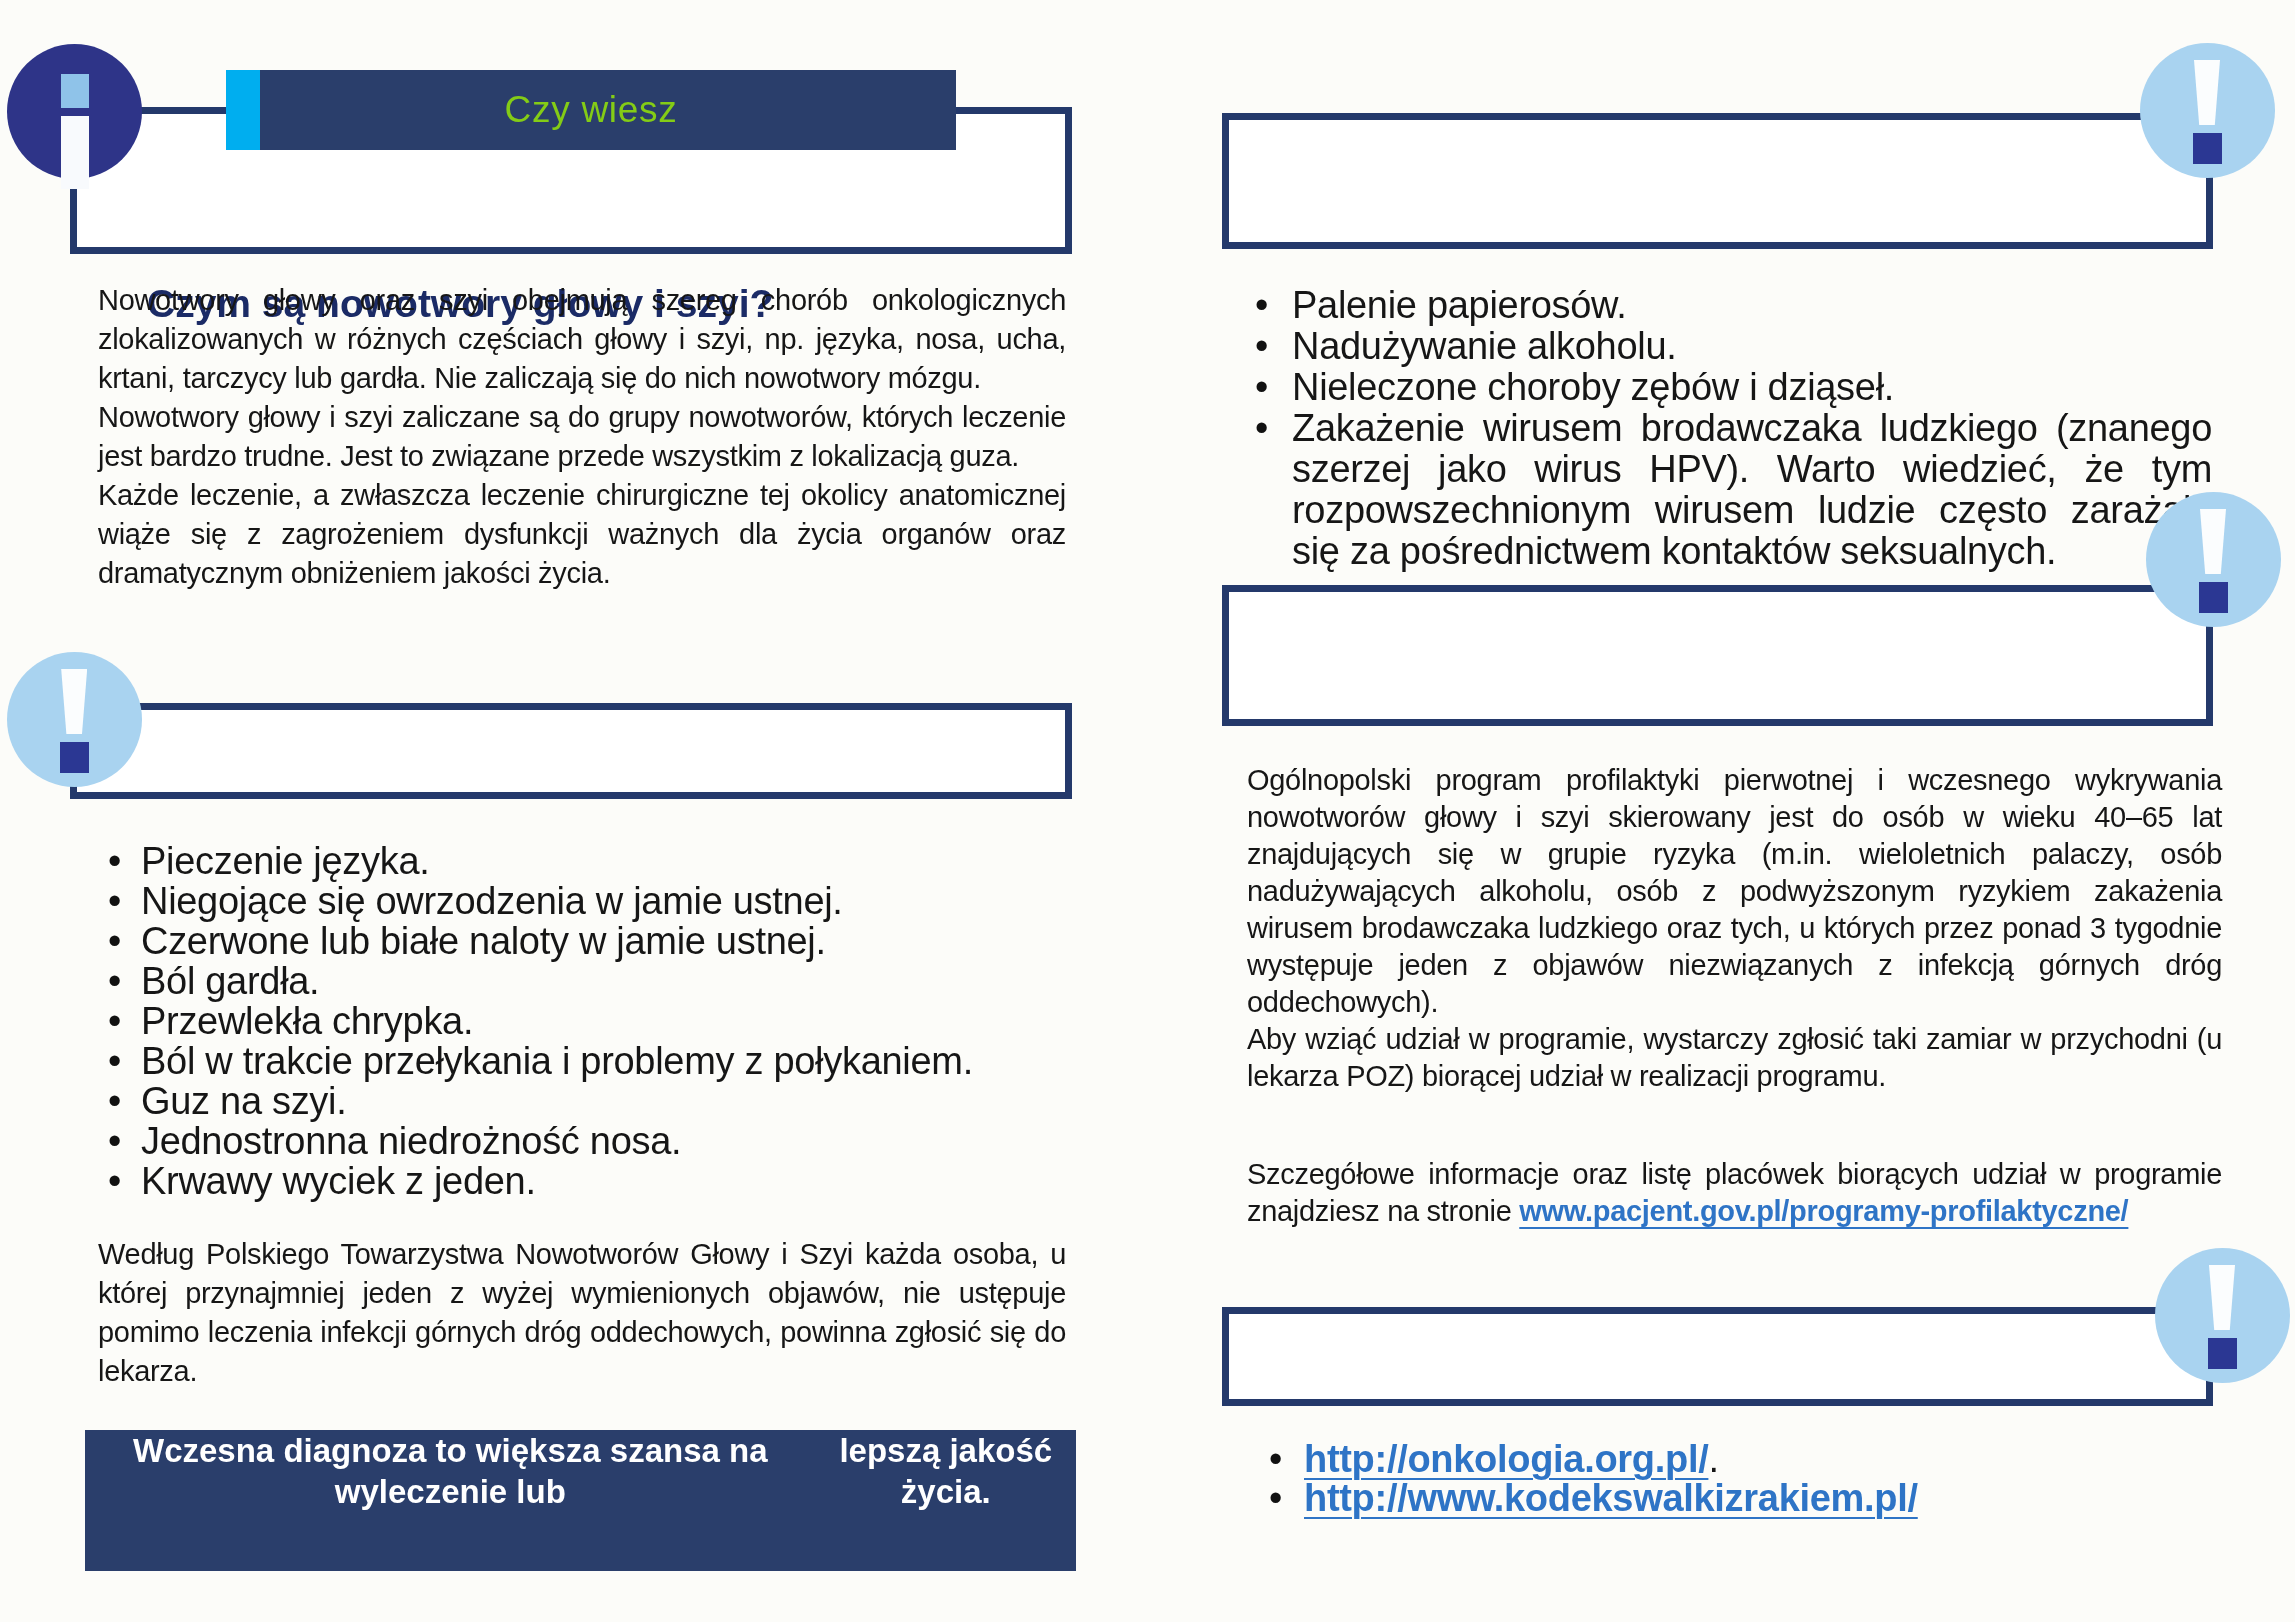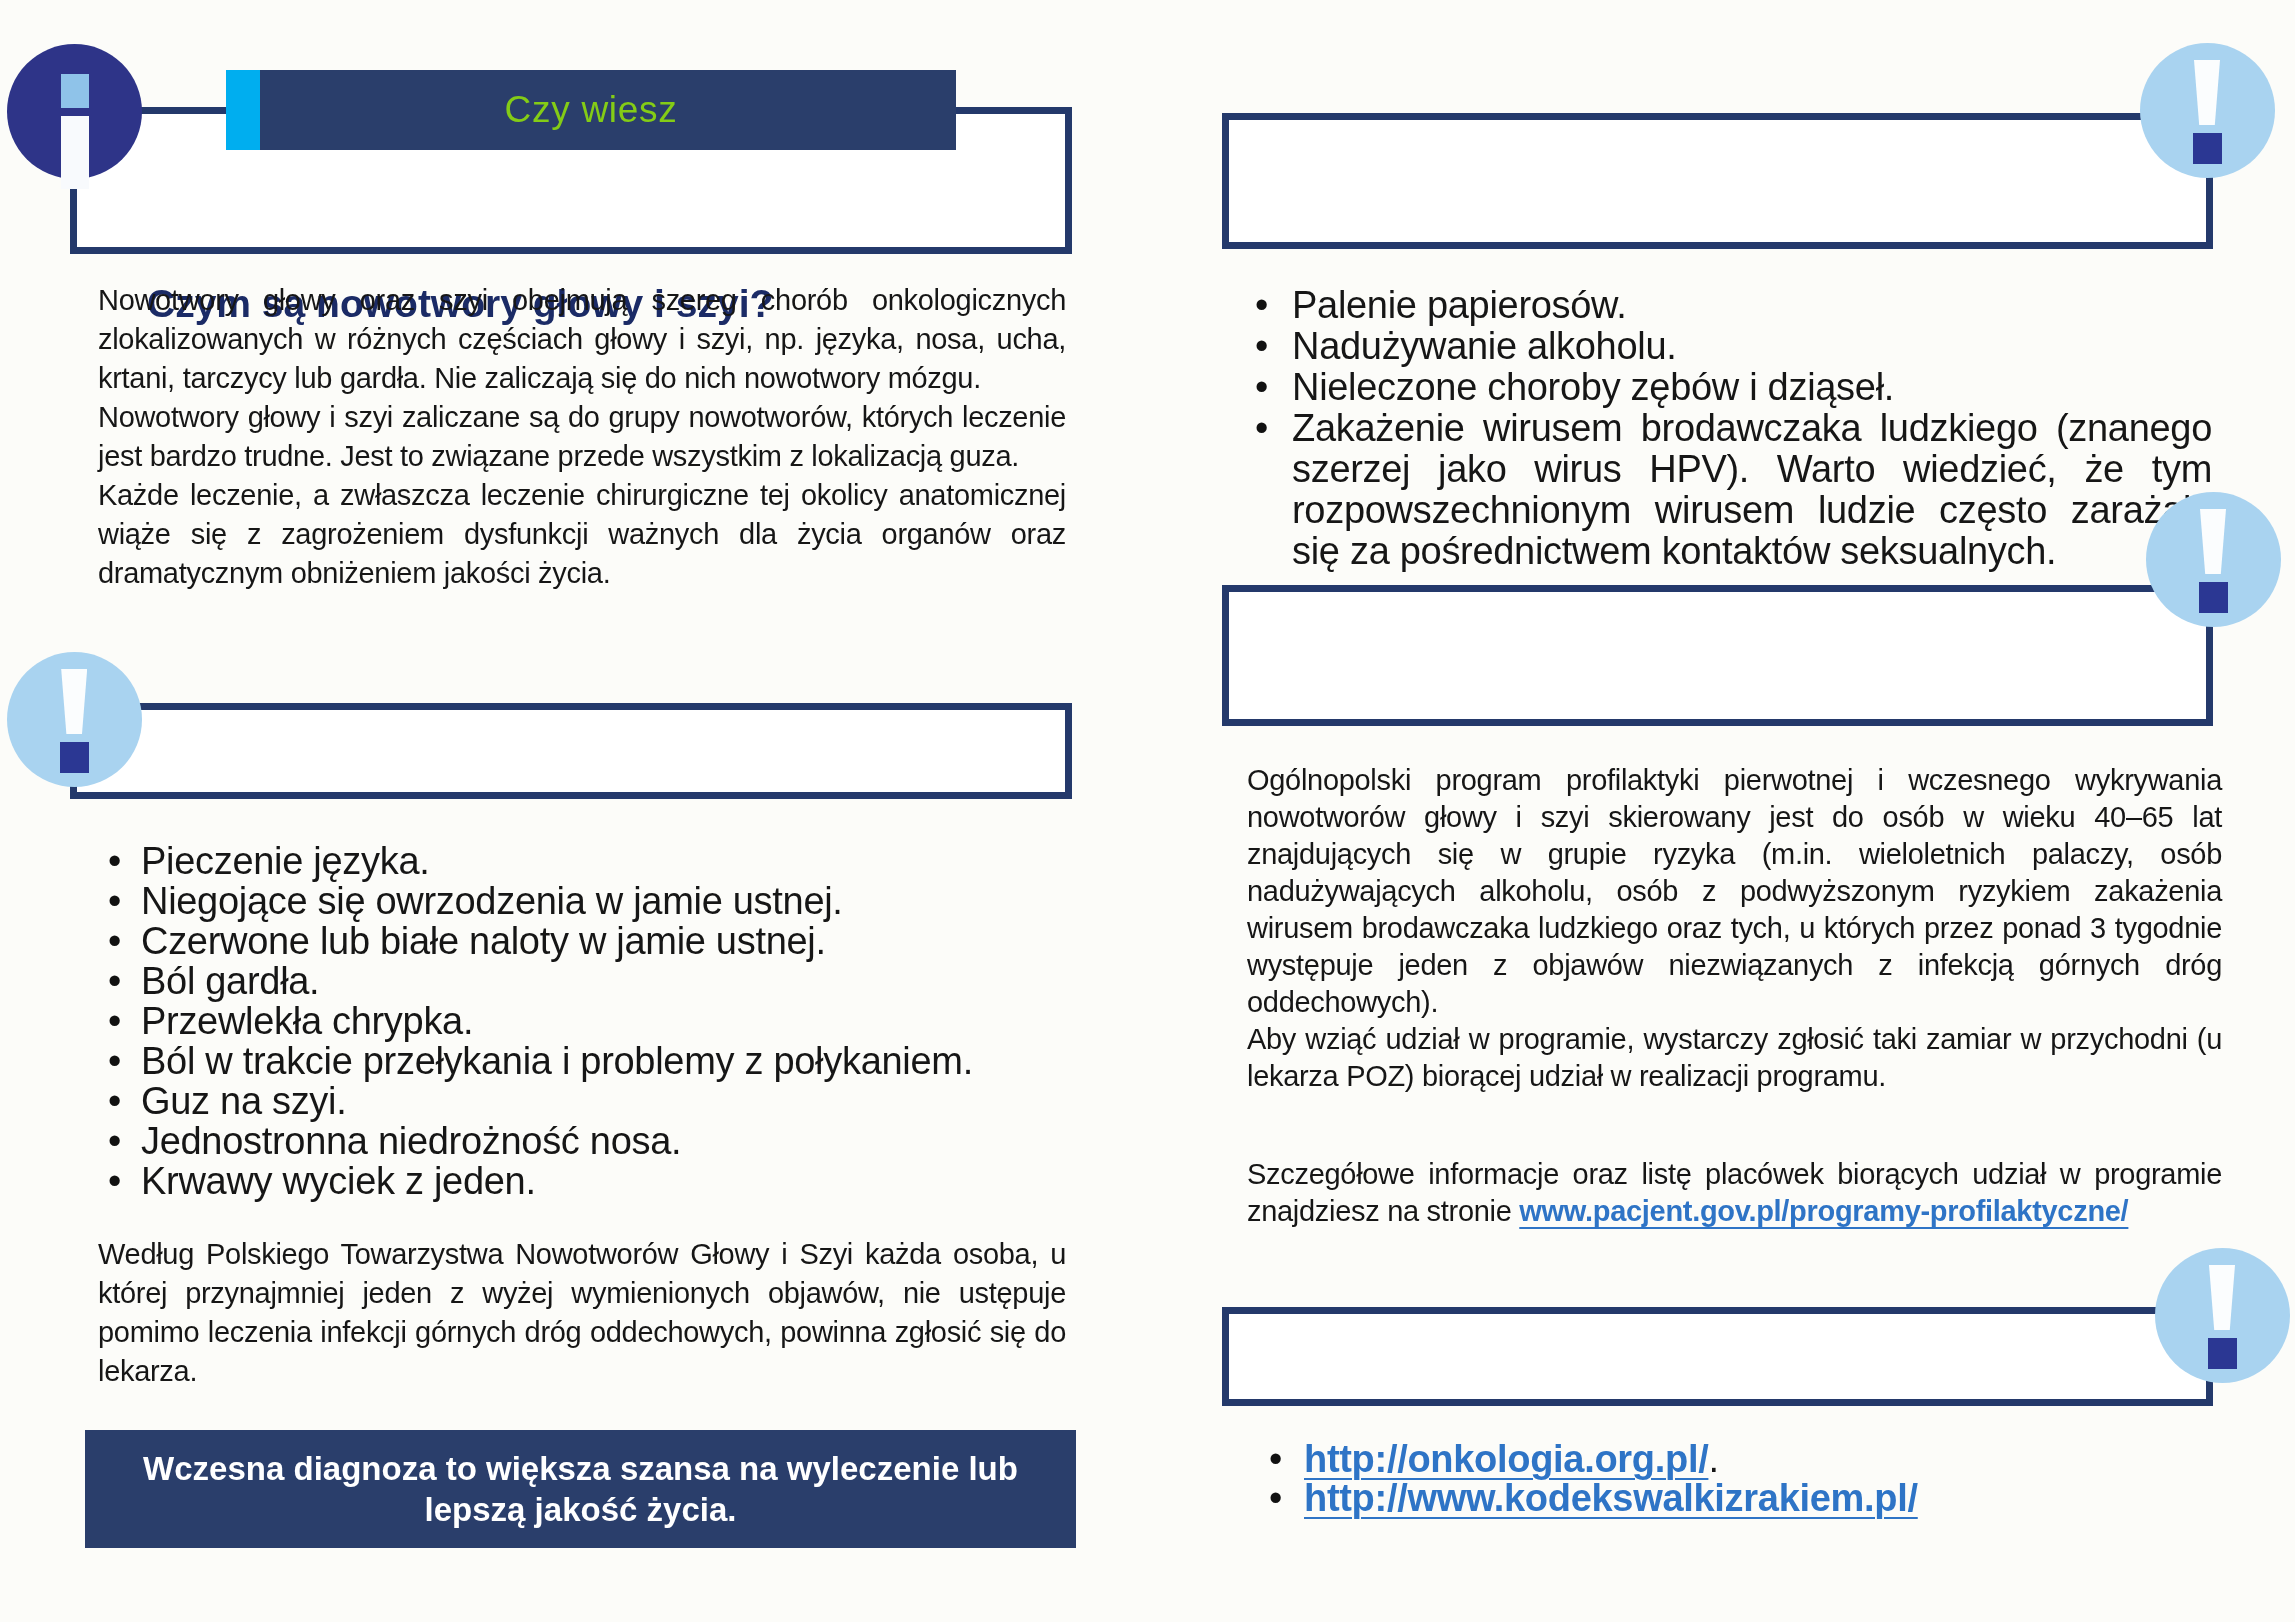--- a/index.html
+++ b/index.html
@@ -17,22 +17,22 @@
 
   .title{position:absolute;font-weight:bold;color:#1B2B66;}
   .t1{left:70px;top:169px;width:1002px;font-size:39px;line-height:42px;}
   .t2{left:70px;top:731px;width:1002px;font-size:39px;line-height:42px;}
 
   .bar{position:absolute;left:226px;top:70px;width:730px;height:80px;background:#2A3E6B;
        display:flex;align-items:center;justify-content:center;}
   .bar-accent{position:absolute;left:0;top:0;width:34px;height:100%;background:#00AEEF;}
   .bar-label{color:#84cc16;font-size:37px;letter-spacing:0.7px;}
 
-  .banner{position:absolute;left:85px;top:1430px;width:991px;height:118px;background:#2A3E6B;
-          display:flex;flex-direction:column;align-items:center;justify-content:center;}
+  .banner{position:absolute;left:85px;top:1430px;width:991px;height:141px;background:#2A3E6B;
+          display:flex;flex-direction:row;align-items:flex-start;justify-content:center;}
   .banner div{color:#FFFFFF;font-size:33px;font-weight:bold;line-height:41px;text-align:center;}
 
   
   .icircle{position:absolute;left:7.2px;top:44px;width:135px;height:135px;border-radius:50%;background:#2E3488;}
   .i-dot{position:absolute;left:54px;top:30px;width:27.5px;height:34px;background:#8FC3E9;}
   .i-stem{position:absolute;left:54px;top:72px;width:27.5px;height:73px;background:#F8FAFD;}
 
   .xcircle{position:absolute;width:135px;height:135px;border-radius:50%;background:#A9D3F0;}
   .x-stem{position:absolute;left:54px;top:17px;width:26px;height:65px;background:#FBFDFE;
           clip-path:polygon(0 0,100% 0,80% 100%,20% 100%);}

